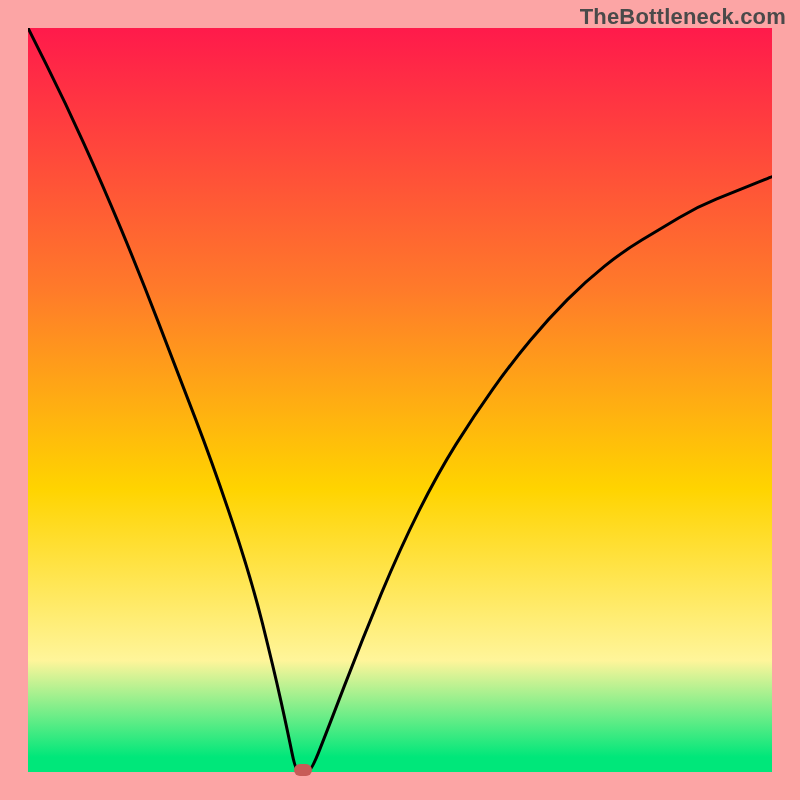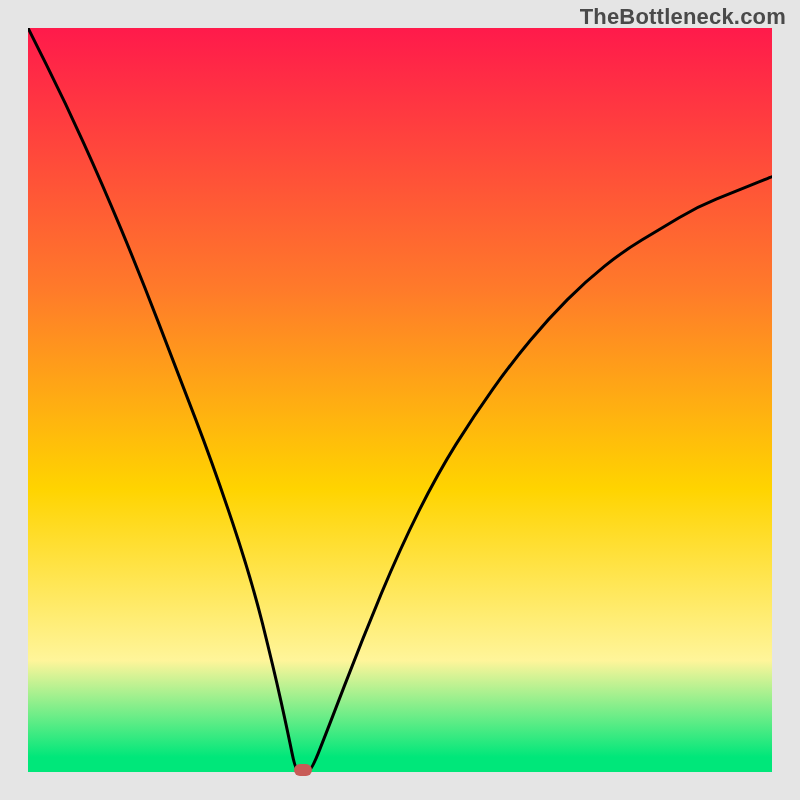--- a/index.html
+++ b/index.html
@@ -8,21 +8,21 @@
     width: 800px;
     height: 800px;
     background: #000;
     font-family: Arial, Helvetica, sans-serif;
     overflow: hidden;
   }
   .frame {
     position: relative;
     width: 800px;
     height: 800px;
-    background: #e5e5e5;
+    background: #fca5a5;
   }
   .watermark {
     position: absolute;
     top: 4px;
     right: 14px;
     color: #4a4a4a;
     font-size: 22px;
     font-weight: 600;
     letter-spacing: 0.2px;
     user-select: none;

